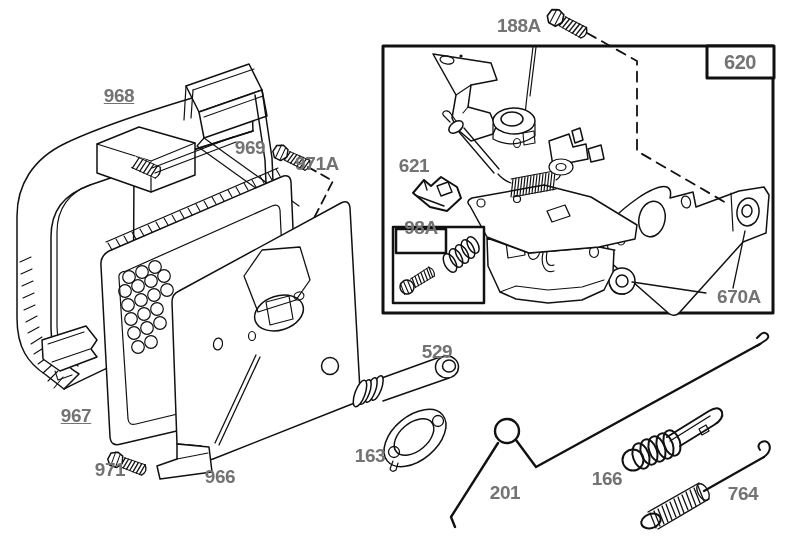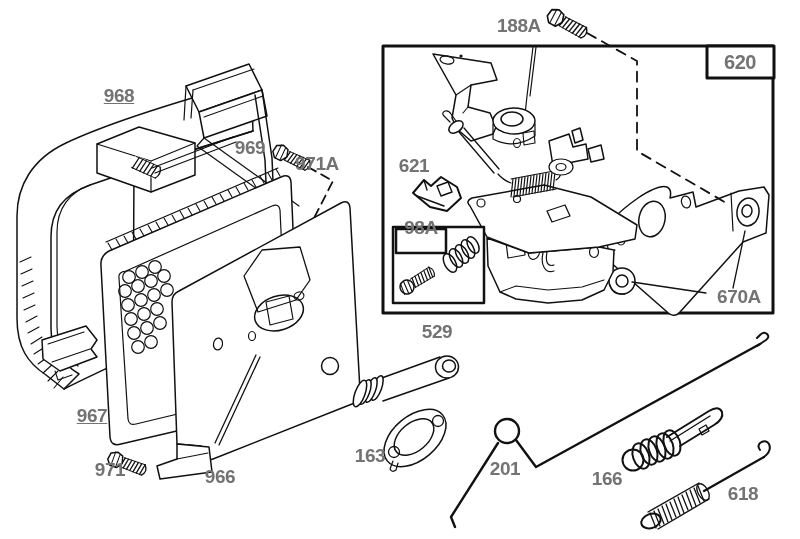--- a/index.html
+++ b/index.html
@@ -257,21 +257,21 @@
 </svg>
 
   <div class="callout" style="left:119px;top:96px;text-decoration:underline;">968</div>
   <div class="callout" style="left:250px;top:148px;">969</div>
   <div class="callout" style="left:317px;top:164px;">971A</div>
   <div class="callout" style="left:519px;top:26px;">188A</div>
   <div class="callout big" style="left:740px;top:62px;">620</div>
   <div class="callout" style="left:414px;top:166px;">621</div>
   <div class="callout" style="left:421px;top:228px;">98A</div>
   <div class="callout" style="left:731px;top:297px;margin-left:8px;">670A</div>
-  <div class="callout" style="left:92px;top:416px;text-decoration:underline;">967</div>
+  <div class="callout" style="left:76px;top:416px;text-decoration:underline;">967</div>
   <div class="callout" style="left:84px;top:470px;margin-left:26px;">971</div>
   <div class="callout" style="left:220px;top:477px;">966</div>
-  <div class="callout" style="left:437px;top:332px;text-align:center;">529</div>
+  <div class="callout" style="left:437px;top:352px;text-align:center;">529</div>
   <div class="callout" style="left:370px;top:456px;">163</div>
-  <div class="callout" style="left:505px;top:469px;">201</div>
+  <div class="callout" style="left:505px;top:493px;">201</div>
   <div class="callout" style="left:607px;top:479px;">166</div>
-  <div class="callout" style="left:743px;top:494px;">618</div>
+  <div class="callout" style="left:743px;top:494px;">764</div>
 </div>
 
 </body></html>

